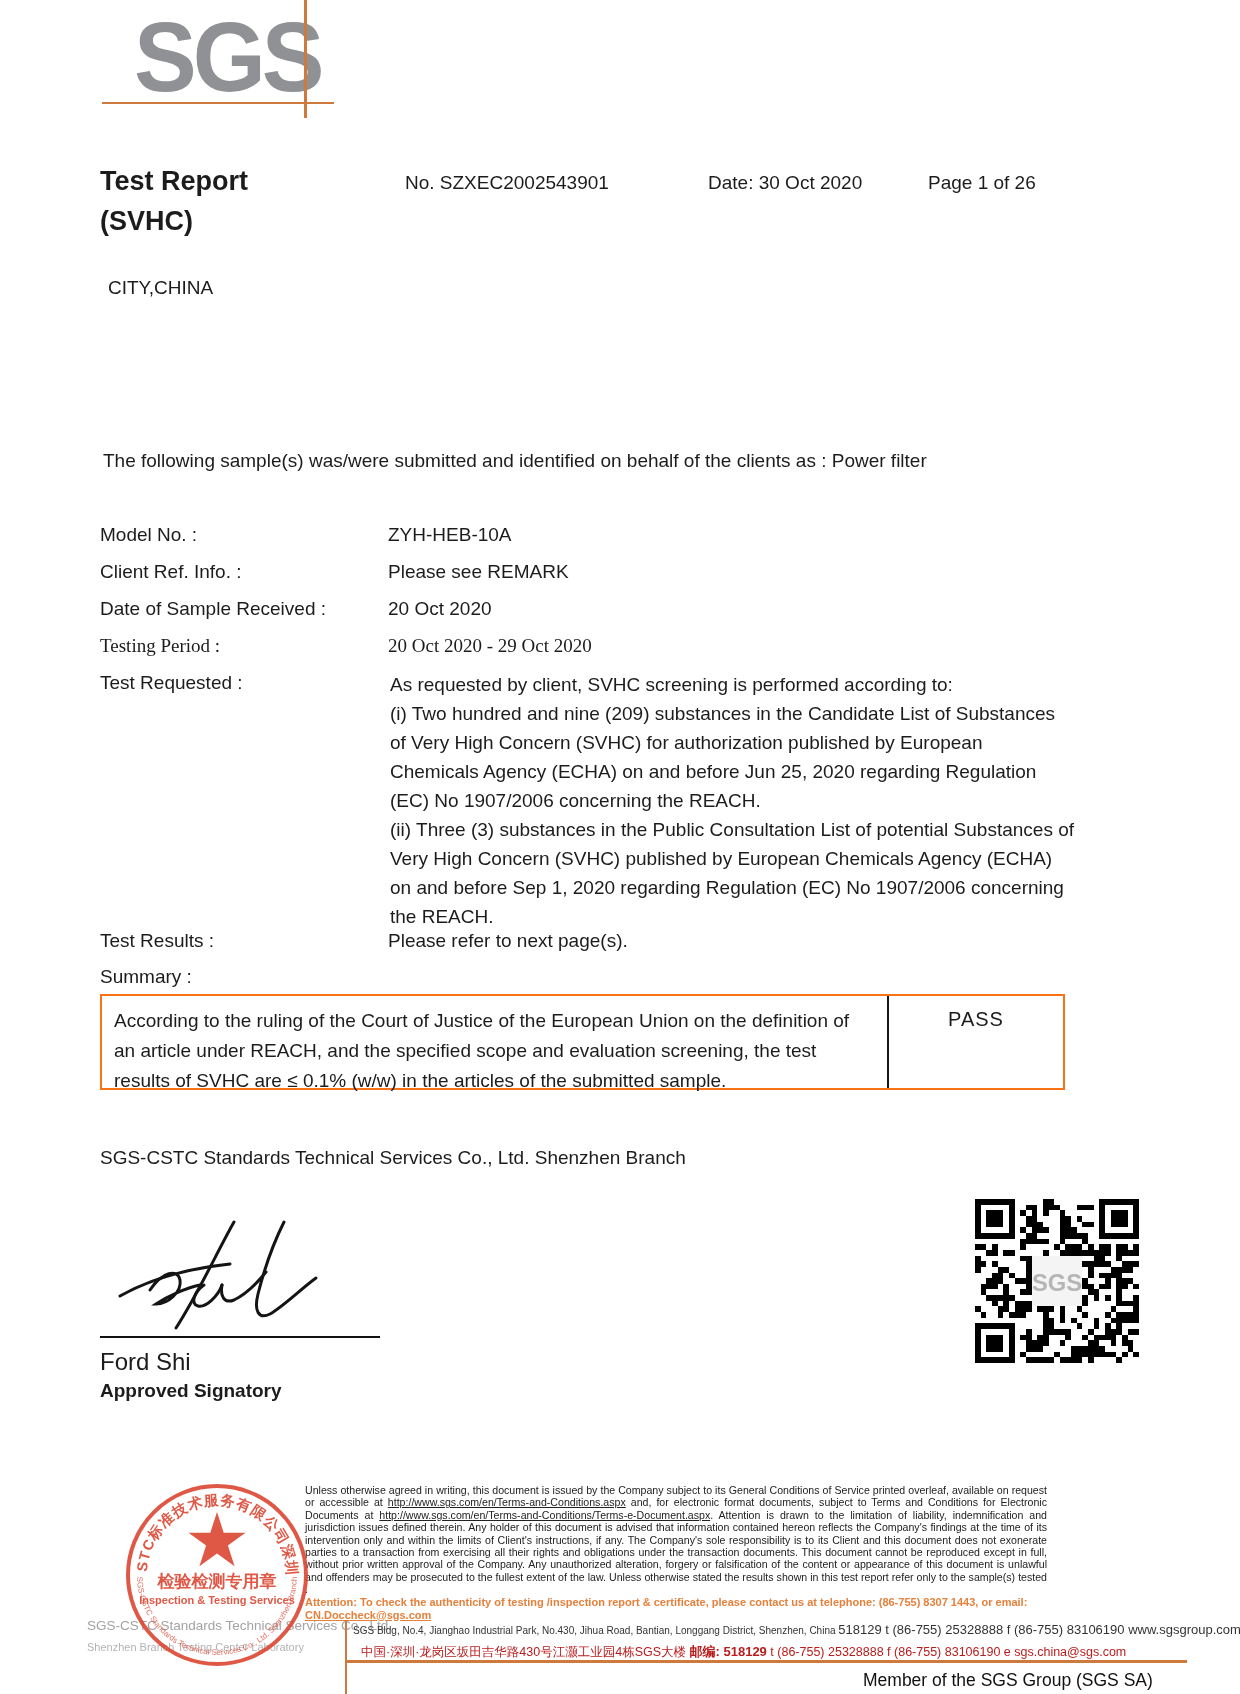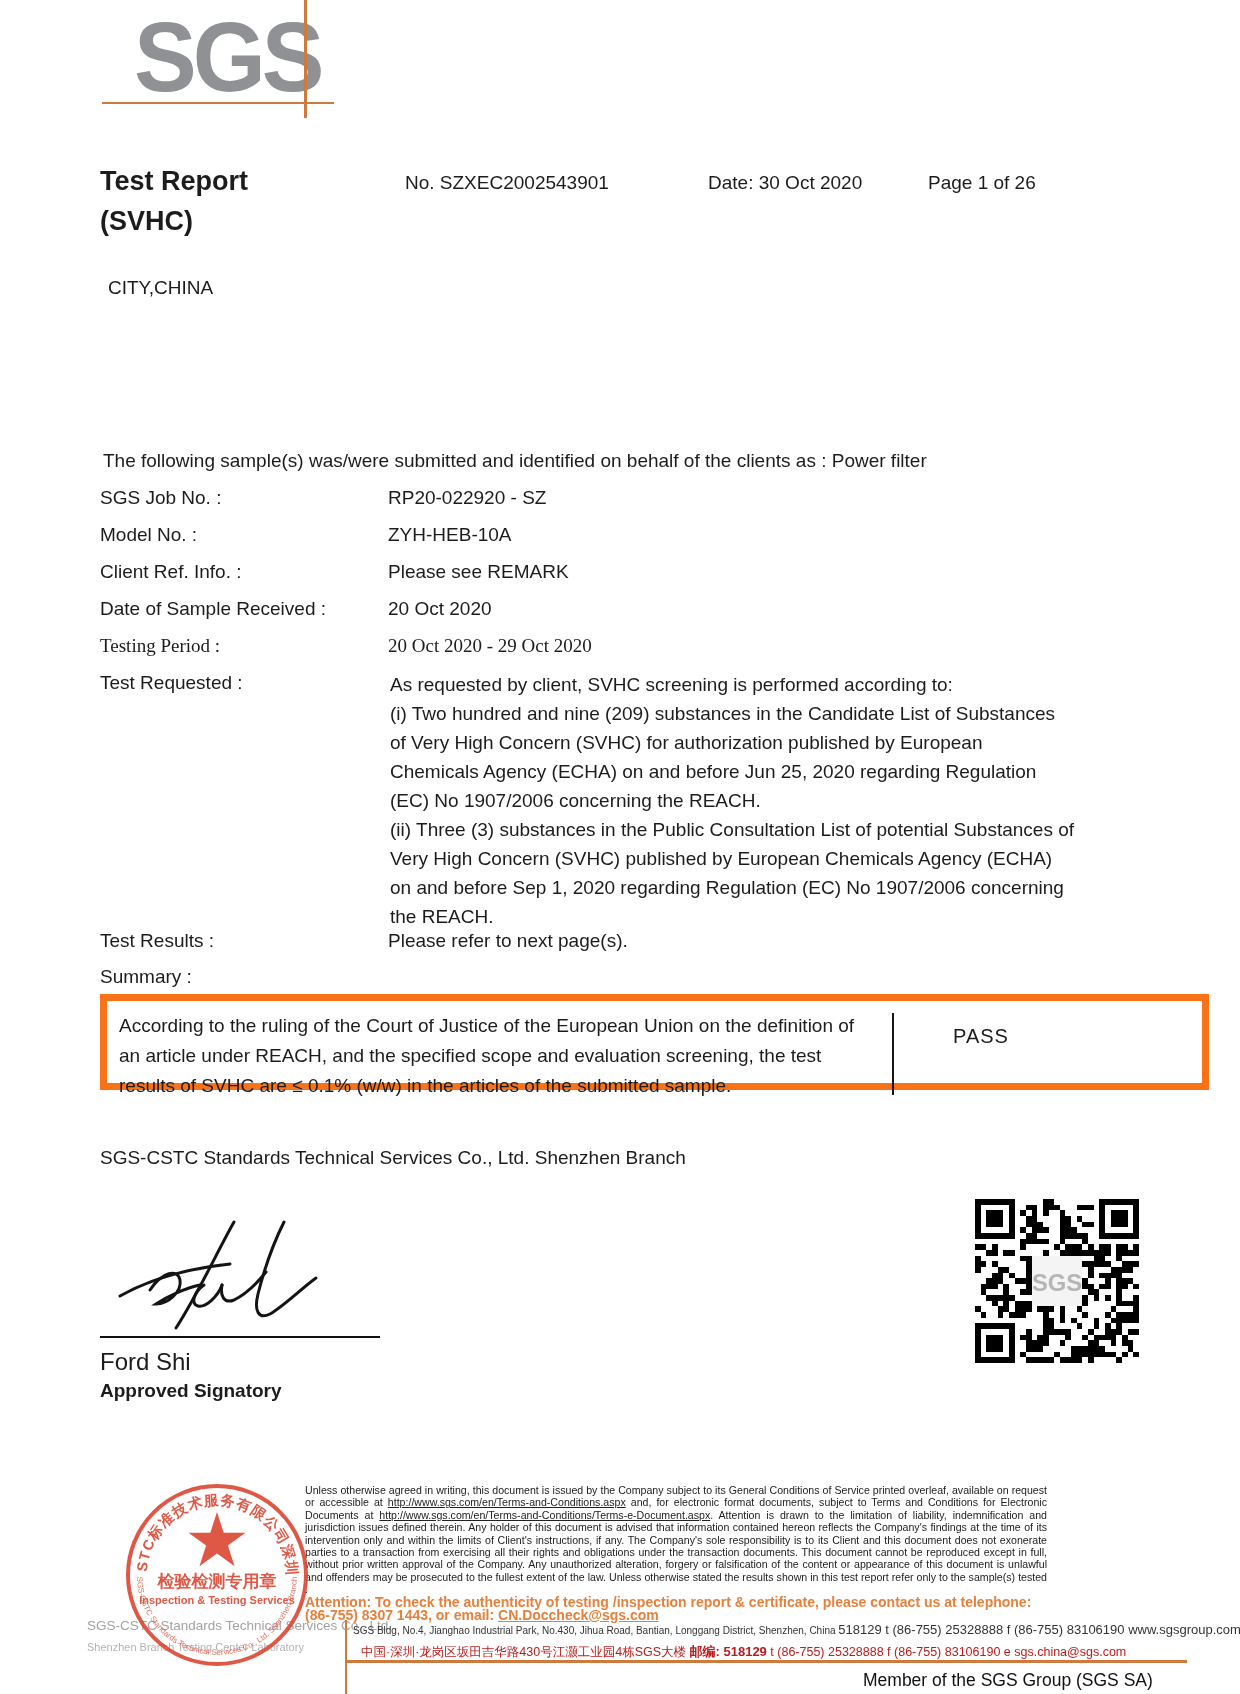--- a/index.html
+++ b/index.html
@@ -20,40 +20,40 @@
   .client{left:100px;top:272px;font-size:19px;line-height:32px;}
   .client .l2{padding-left:0px;}
   .client .l3{padding-left:8px;}
   .intro{left:103px;top:450px;font-size:19px;}
   .frow{font-size:19px;left:100px;width:1000px;}
   .frow .val{position:absolute;left:288px;white-space:nowrap;}
   .para{left:390px;top:670px;width:700px;font-size:19px;line-height:29px;white-space:pre-line;}
 
   
   .sumlabel{left:100px;top:966px;font-size:19px;}
-  .sumbox{left:100px;top:994px;width:1109px;height:96px;border:7px solid #f97316;box-sizing:border-box;text-decoration:underline;}
+  .sumbox{left:100px;top:994px;width:965px;height:96px;border:2px solid #f97316;box-sizing:border-box;text-decoration:underline;}
   .sumtext{position:absolute;left:12px;top:10px;width:760px;font-size:19px;line-height:30px;}
-  .passcell{position:absolute;left:785px;top:12px;width:176px;height:100%;border-left:2px solid #161616;
+  .passcell{position:absolute;left:785px;top:0;width:176px;height:100%;border-left:2px solid #161616;
             box-sizing:border-box;text-align:center;}
   .pass{margin-top:12px;font-size:20px;letter-spacing:1px;}
 
   
   .signed{left:100px;top:1144px;font-size:19px;line-height:27px;}
   .sig{left:106px;top:1216px;}
   .sigrule{left:100px;top:1336px;width:280px;height:2px;background:#111;}
   .signame{left:100px;top:1348px;font-size:24px;}
   .sigtitle{left:100px;top:1380px;font-size:19px;font-weight:bold;}
 
   
   .qr{left:975px;top:1197px;width:164px;height:168px;}
 
   
   .legal{left:305px;top:1484px;width:742px;font-size:10.6px;line-height:12.4px;text-align:justify;color:#222;}
   .legal .lnk{text-decoration:underline;}
-  .attention{left:305px;top:1596px;width:745px;font-size:14px;line-height:12.6px;font-weight:bold;color:#e5813c;}
+  .attention{left:305px;top:1596px;width:745px;font-size:11px;line-height:12.6px;font-weight:bold;color:#e5813c;}
   .attention .lnk{text-decoration:underline;}
   .gco1{left:87px;top:1618px;font-size:13.5px;color:#a3a3a3;}
   .gco2{left:87px;top:1641px;font-size:11px;color:#b3b3b3;}
   .fvline{left:345px;top:1620px;width:2px;height:74px;background:#cf7a3d;}
   .addr1{left:353px;top:1622px;font-size:10px;color:#333;white-space:nowrap;}
   .addr1 b{font-size:13px;font-weight:normal;}
   .addr2{left:361px;top:1643px;font-size:12.5px;color:#b91c1c;white-space:nowrap;}
   .addr2 b{font-size:13px;font-weight:bold;}
   .fhline{left:345px;top:1660px;width:842px;height:3px;background:#cf7a3d;}
   .member{left:863px;top:1670px;font-size:17.5px;color:#111;}
@@ -74,24 +74,20 @@
   <div class="abs meta" style="left:405px;">No. SZXEC2002543901</div>
   <div class="abs meta" style="left:708px;">Date: 30 Oct 2020</div>
   <div class="abs meta" style="left:928px;">Page 1 of 26</div>
 
   <div class="abs client">
     <div class="l3">CITY,CHINA</div>
   </div>
 
   <div class="abs intro">The following sample(s) was/were submitted and identified on behalf of the clients as : Power filter</div>
 
-  <div class="abs frow" style="top:487px;">
-    <span>SGS Job No. :</span>
-    <span class="val">RP20-022920 - SZ</span>
-  </div>
   <div class="abs frow" style="top:524px;">
     <span>Model No. :</span>
     <span class="val">ZYH-HEB-10A</span>
   </div>
   <div class="abs frow" style="top:561px;">
     <span>Client Ref. Info. :</span>
     <span class="val">Please see REMARK</span>
   </div>
   <div class="abs frow" style="top:598px;">
     <span>Date of Sample Received :</span>

